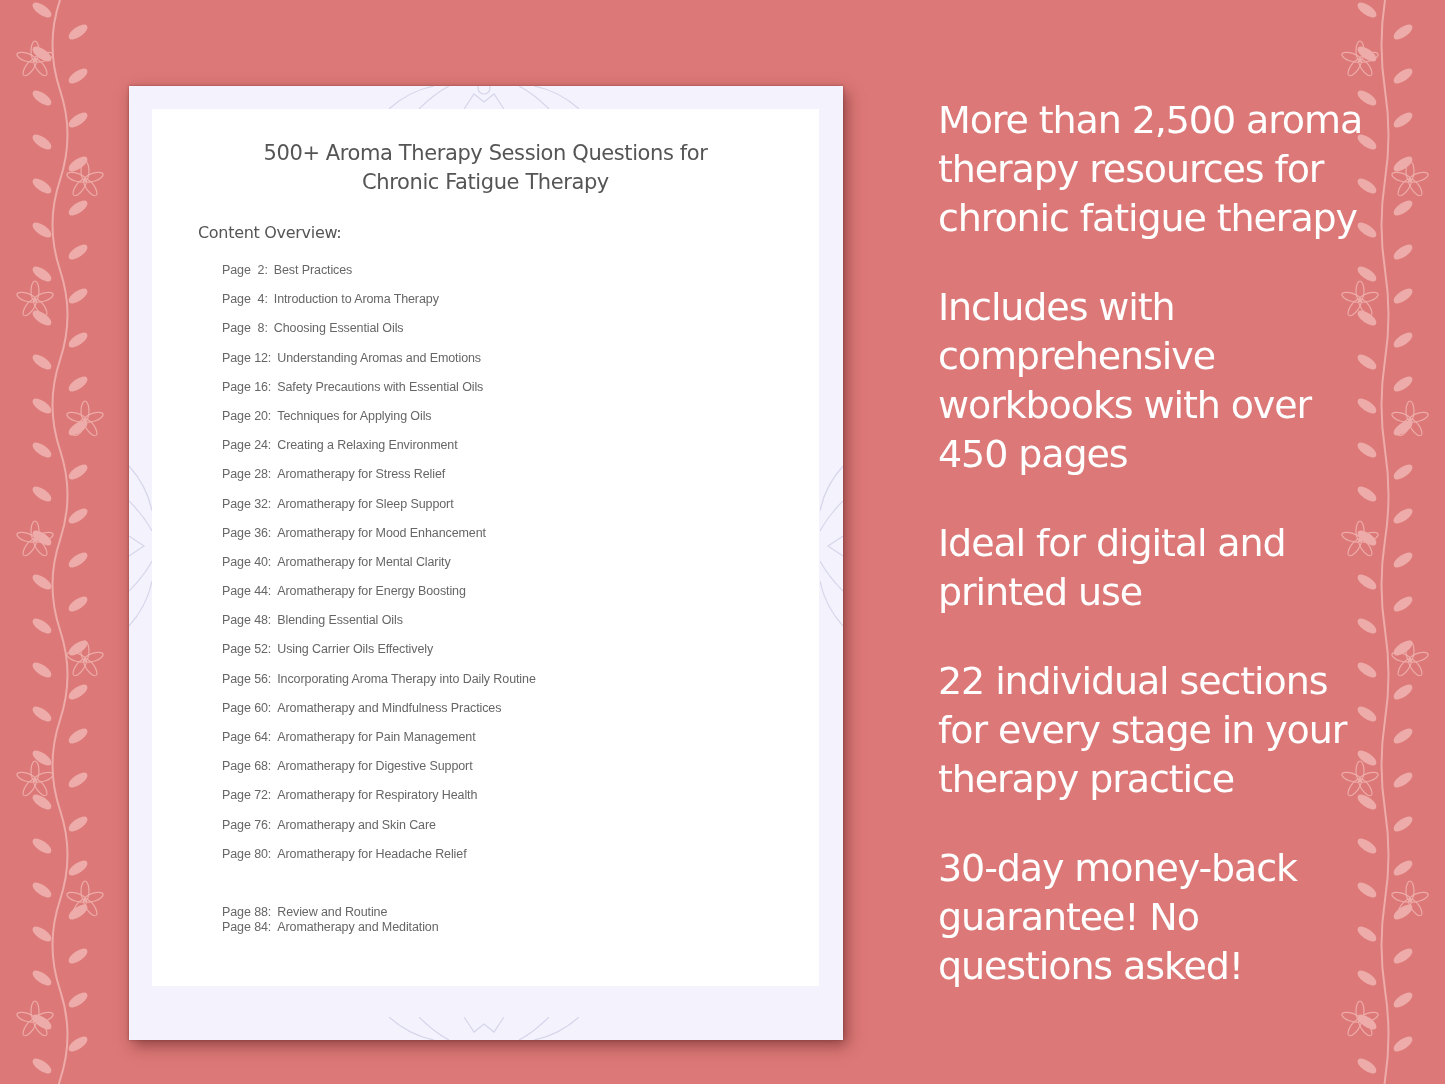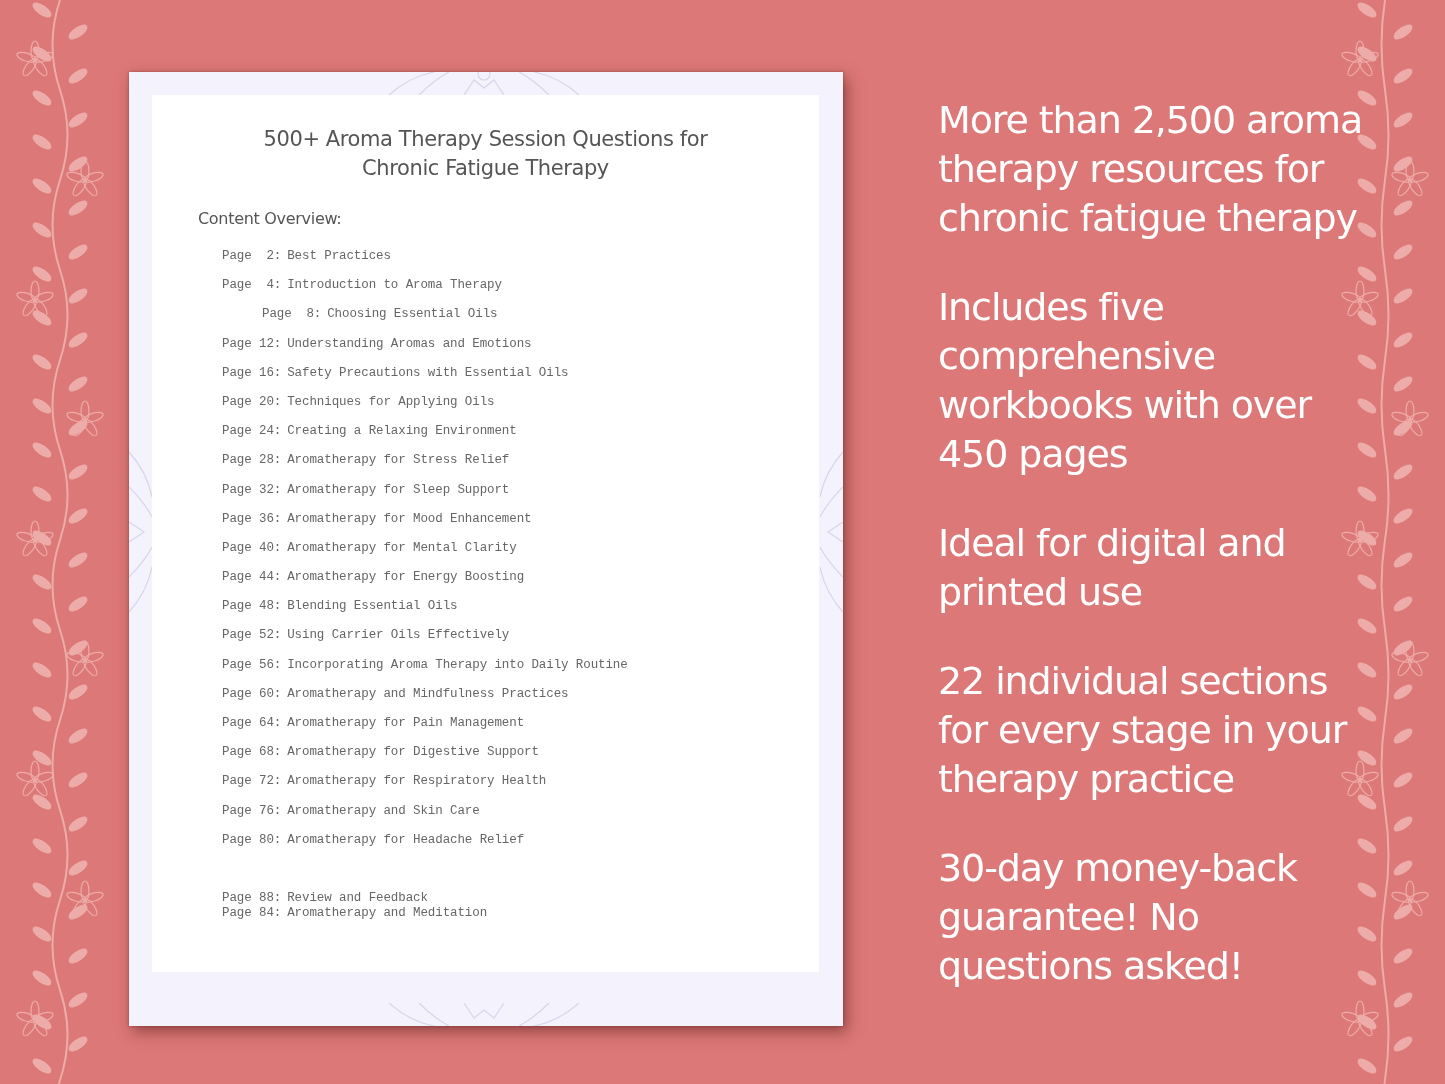--- a/index.html
+++ b/index.html
@@ -5,21 +5,21 @@
   html, body { margin:0; padding:0; }
   body {
     width:1445px; height:1084px; overflow:hidden; position:relative;
     background:#dc7877;
     font-family:"Liberation Sans", sans-serif;
   }
   .vine { position:absolute; top:0; height:1084px; width:120px; }
   .vine.left { left:0; }
   .vine.right { right:0; }
   .sheet {
-    position:absolute; left:129px; top:72px; width:714px; height:954px;
+    position:absolute; left:129px; top:86px; width:714px; height:954px;
     background:#f4f2fd;
     box-shadow: 4px 6px 14px rgba(90,30,30,0.55), 0 0 3px rgba(90,30,30,0.4);
   }
   .mandala { position:absolute; }
   .inner {
     position:absolute; left:23px; top:23px; width:667px; height:877px;
     background:#ffffff;
   }
   .doc-title {
     position:absolute; left:0; width:667px; top:30px;
@@ -28,21 +28,21 @@
     letter-spacing:-0.4px;
   }
   .doc-title div { white-space:nowrap; }
   .overview {
     position:absolute; left:46px; top:114px; color:#555;
     font-family:"DejaVu Sans", sans-serif; font-size:16px; letter-spacing:-0.3px;
   }
   .toc { position:absolute; left:70px; top:151px; margin:0; padding:0; list-style:none; }
   .toc li {
     height:29.2px; line-height:20px; font-size:12.5px; color:#666;
-    font-family:Liberation Mono, monospace; white-space:nowrap; letter-spacing:-0.1px;
+    font-family:Liberation Sans, sans-serif; white-space:nowrap; letter-spacing:-0.1px;
   }
   .toc .pg { display:inline-block; margin-right:6px; }
   .features {
     position:absolute; left:897px; top:96px; width:470px; color:#fff;
     font-family:"DejaVu Sans", sans-serif; font-size:38px; line-height:49px;
     font-weight:normal; letter-spacing:-1.1px;margin-left:41px;
   }
   .feature { margin:0 0 40px 0; }
   .feature div { white-space:nowrap; }
 </style>
@@ -289,53 +289,53 @@
 
   <div class="inner">
     <div class="doc-title">
       <div>500+ Aroma Therapy Session Questions for</div>
       <div>Chronic Fatigue Therapy</div>
     </div>
     <div class="overview">Content Overview:</div>
     <ul class="toc" id="toc">
         <li><span class="pg" style="white-space: pre;">Page  2:</span><span>Best Practices</span></li>
         <li><span class="pg" style="white-space: pre;">Page  4:</span><span>Introduction to Aroma Therapy</span></li>
-        <li><span class="pg" style="white-space: pre; margin-left: 40px;">Page  8:</span><span>Choosing Essential Oils</span></li>
+        <li><span class="pg" style="white-space: pre;">Page  8:</span><span>Choosing Essential Oils</span></li>
         <li><span class="pg" style="white-space: pre;">Page 12:</span><span>Understanding Aromas and Emotions</span></li>
         <li><span class="pg" style="white-space: pre;">Page 16:</span><span>Safety Precautions with Essential Oils</span></li>
         <li><span class="pg" style="white-space: pre;">Page 20:</span><span>Techniques for Applying Oils</span></li>
         <li><span class="pg" style="white-space: pre;">Page 24:</span><span>Creating a Relaxing Environment</span></li>
         <li><span class="pg" style="white-space: pre;">Page 28:</span><span>Aromatherapy for Stress Relief</span></li>
         <li><span class="pg" style="white-space: pre;">Page 32:</span><span>Aromatherapy for Sleep Support</span></li>
         <li><span class="pg" style="white-space: pre;">Page 36:</span><span>Aromatherapy for Mood Enhancement</span></li>
         <li><span class="pg" style="white-space: pre;">Page 40:</span><span>Aromatherapy for Mental Clarity</span></li>
         <li><span class="pg" style="white-space: pre;">Page 44:</span><span>Aromatherapy for Energy Boosting</span></li>
         <li><span class="pg" style="white-space: pre;">Page 48:</span><span>Blending Essential Oils</span></li>
         <li><span class="pg" style="white-space: pre;">Page 52:</span><span>Using Carrier Oils Effectively</span></li>
         <li><span class="pg" style="white-space: pre;">Page 56:</span><span>Incorporating Aroma Therapy into Daily Routine</span></li>
         <li><span class="pg" style="white-space: pre;">Page 60:</span><span>Aromatherapy and Mindfulness Practices</span></li>
         <li><span class="pg" style="white-space: pre;">Page 64:</span><span>Aromatherapy for Pain Management</span></li>
         <li><span class="pg" style="white-space: pre;">Page 68:</span><span>Aromatherapy for Digestive Support</span></li>
         <li><span class="pg" style="white-space: pre;">Page 72:</span><span>Aromatherapy for Respiratory Health</span></li>
         <li><span class="pg" style="white-space: pre;">Page 76:</span><span>Aromatherapy and Skin Care</span></li>
         <li><span class="pg" style="white-space: pre;">Page 80:</span><span>Aromatherapy for Headache Relief</span></li>
         <li><span class="pg" style="white-space: pre; margin-top: 44px;">Page 84:</span><span>Aromatherapy and Meditation</span></li>
-        <li><span class="pg" style="white-space: pre;">Page 88:</span><span>Review and Feedback</span></li>
+        <li><span class="pg" style="white-space: pre;">Page 88:</span><span>Review and Routine</span></li>
       </ul>
   </div>
 </div>
 
 <div class="features" id="features">
     <div class="feature">
       <div>More than 2,500 aroma</div>
       <div>therapy resources for</div>
       <div>chronic fatigue therapy</div>
     </div>
     <div class="feature">
-      <div>Includes five</div>
+      <div>Includes with</div>
       <div>comprehensive</div>
       <div>workbooks with over</div>
       <div>450 pages</div>
     </div>
     <div class="feature">
       <div>Ideal for digital and</div>
       <div>printed use</div>
     </div>
     <div class="feature">
       <div>22 individual sections</div>

